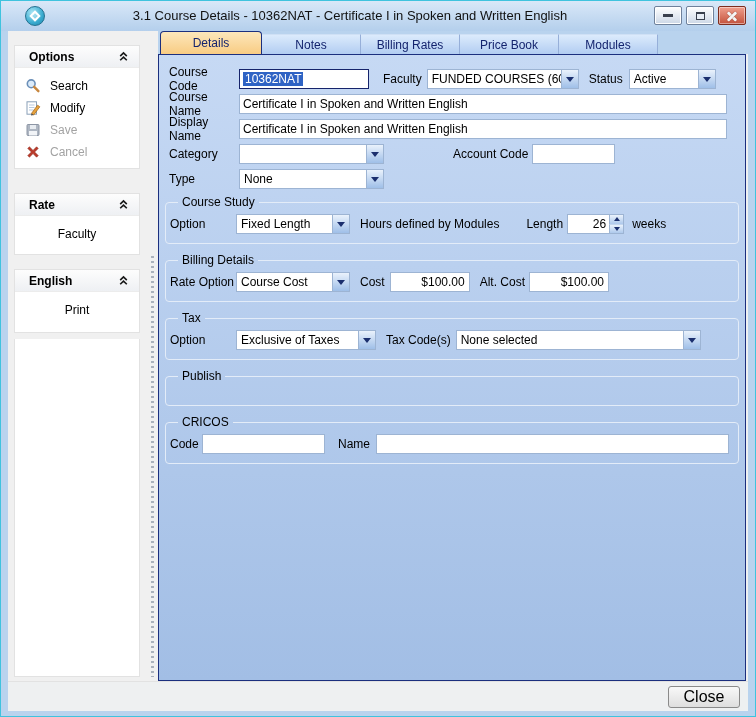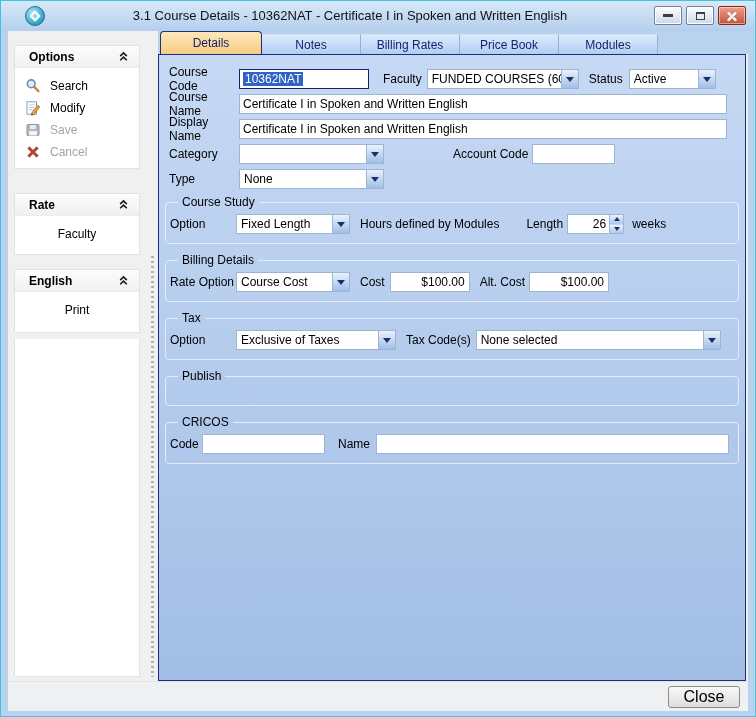--- a/index.html
+++ b/index.html
@@ -331,21 +331,21 @@
             <div class="field money" style="width:80px">
               <span>$100.00</span>
             </div>
           </div>
         </fieldset>
 
         <fieldset>
           <legend>Tax</legend>
           <div class="frow">
             <span class="lbl2">Option</span>
-            <div class="dd" style="width:160px">
+            <div class="dd" style="width:140px">
               <span class="dd-val">Exclusive of Taxes</span>
               <span class="dd-btn">
                   <i class="tri"></i>
                 </span>
             </div>
             <span style="margin-left:10px;margin-right:5px">Tax Code(s)</span>
             <div class="dd" style="width:245px">
               <span class="dd-val">None selected</span>
               <span class="dd-btn">
                   <i class="tri"></i>

